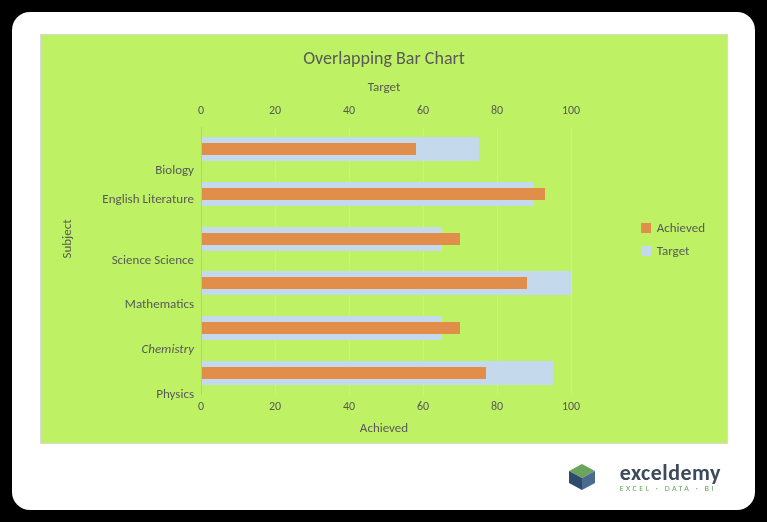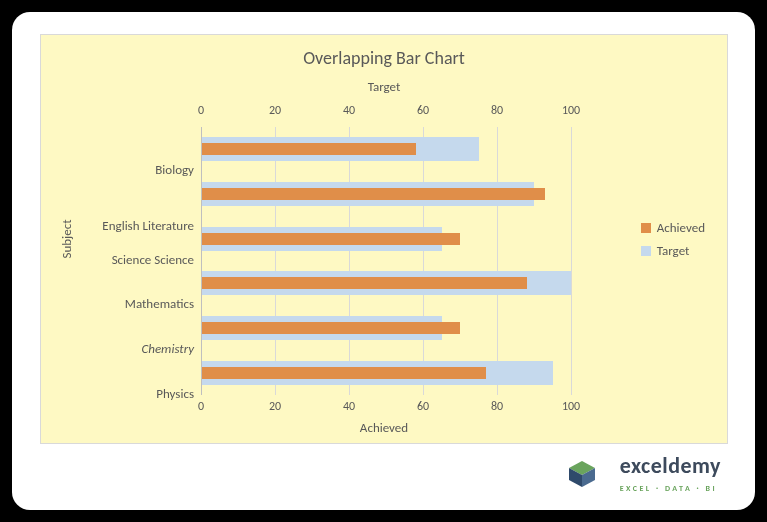--- a/index.html
+++ b/index.html
@@ -18,21 +18,21 @@
     background: #fff;
     border-radius: 18px;
     box-shadow: 0 4px 16px rgba(0,0,0,0.45);
     position: relative;
     padding: 22px 28px 18px 28px;
   }
   .chart-frame {
     width: 688px;
     height: 410px;
     border: 1px solid #d9d9d9;
-    background: #fef9c3;
+    background: #bef264;
     position: relative;
   }
   .chart-title {
     text-align: center;
     font-size: 18px;
     color: #595959;
     padding: 12px 0 6px 0;
     font-weight: 400;
   }
   .top-axis-label, .bottom-axis-label {
@@ -156,22 +156,21 @@
   .brand-name {
     font-size: 22px;
     font-weight: 700;
     color: #3d4a5c;
     letter-spacing: 0.5px;
   }
   .brand-sub {
     font-size: 8px;
     letter-spacing: 2.5px;
     color: #6aa45d;
-    font-weight: 700;
-    margin-top: 7px;
+    font-weight: 400;
   }
 </style>
 </head>
 <body>
 
 <div class="card">
   <div class="chart-frame">
 
     <div class="chart-title">Overlapping Bar Chart</div>
 
@@ -209,21 +208,21 @@
           <div class="bar-target" style="top: 189px; width: 240.5px;"></div>
           <div class="bar-achieved" style="top: 195px; width: 259px;"></div>
           <div class="bar-target" style="top: 233.667px; width: 351.5px;"></div>
           <div class="bar-achieved" style="top: 239.667px; width: 284.9px;"></div>
         </div>
       <div class="base-line"></div>
     </div>
 
     <div class="cat-labels" id="cat-labels">
         <div class="cat-label" style="top: 22.3333px;">Biology</div>
-        <div class="cat-label" style="top: 78px;">English Literature</div>
+        <div class="cat-label" style="top: 51px;">English Literature</div>
         <div class="cat-label" style="top: 111.667px;">Science Science</div>
         <div class="cat-label" style="top: 156.333px;">Mathematics</div>
         <div class="cat-label" style="top: 201px; font-style: italic;">Chemistry</div>
         <div class="cat-label" style="top: 245.667px;">Physics</div>
       </div>
 
     <div class="ticks-bottom" id="ticks-bottom">
         <div class="tick" style="left: 0px;">0</div>
         <div class="tick" style="left: 74px;">20</div>
         <div class="tick" style="left: 148px;">40</div>

